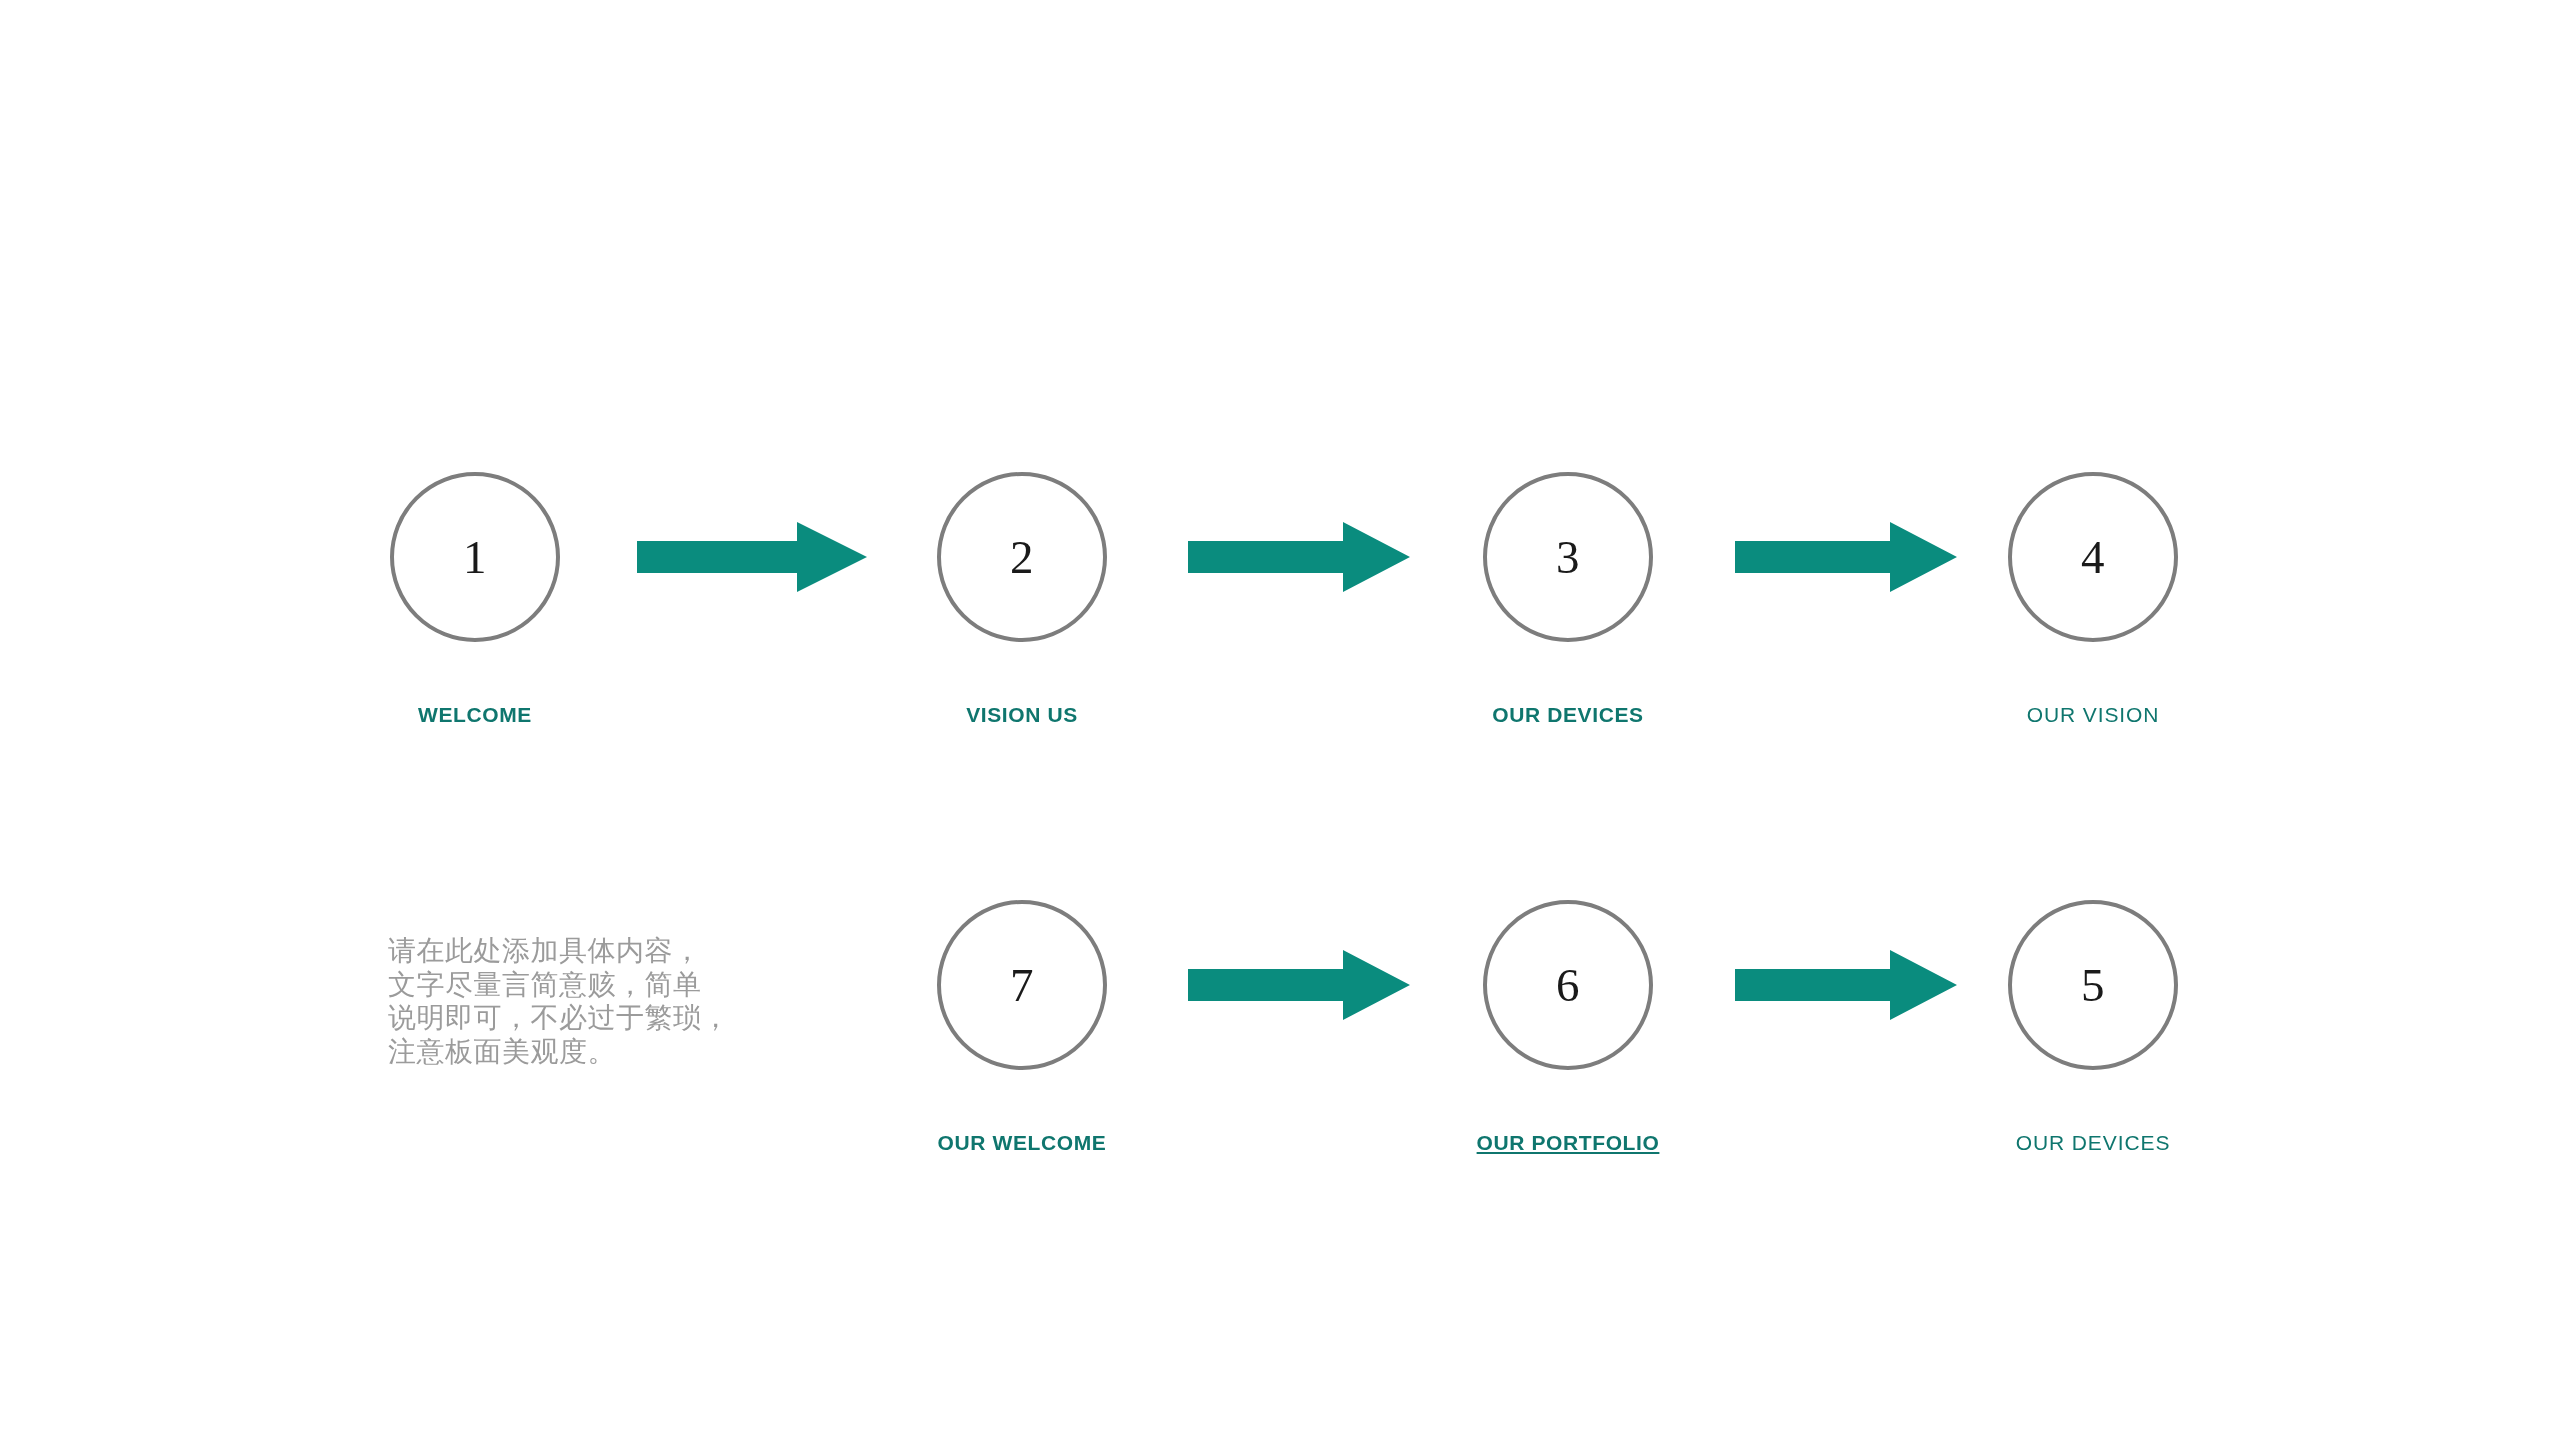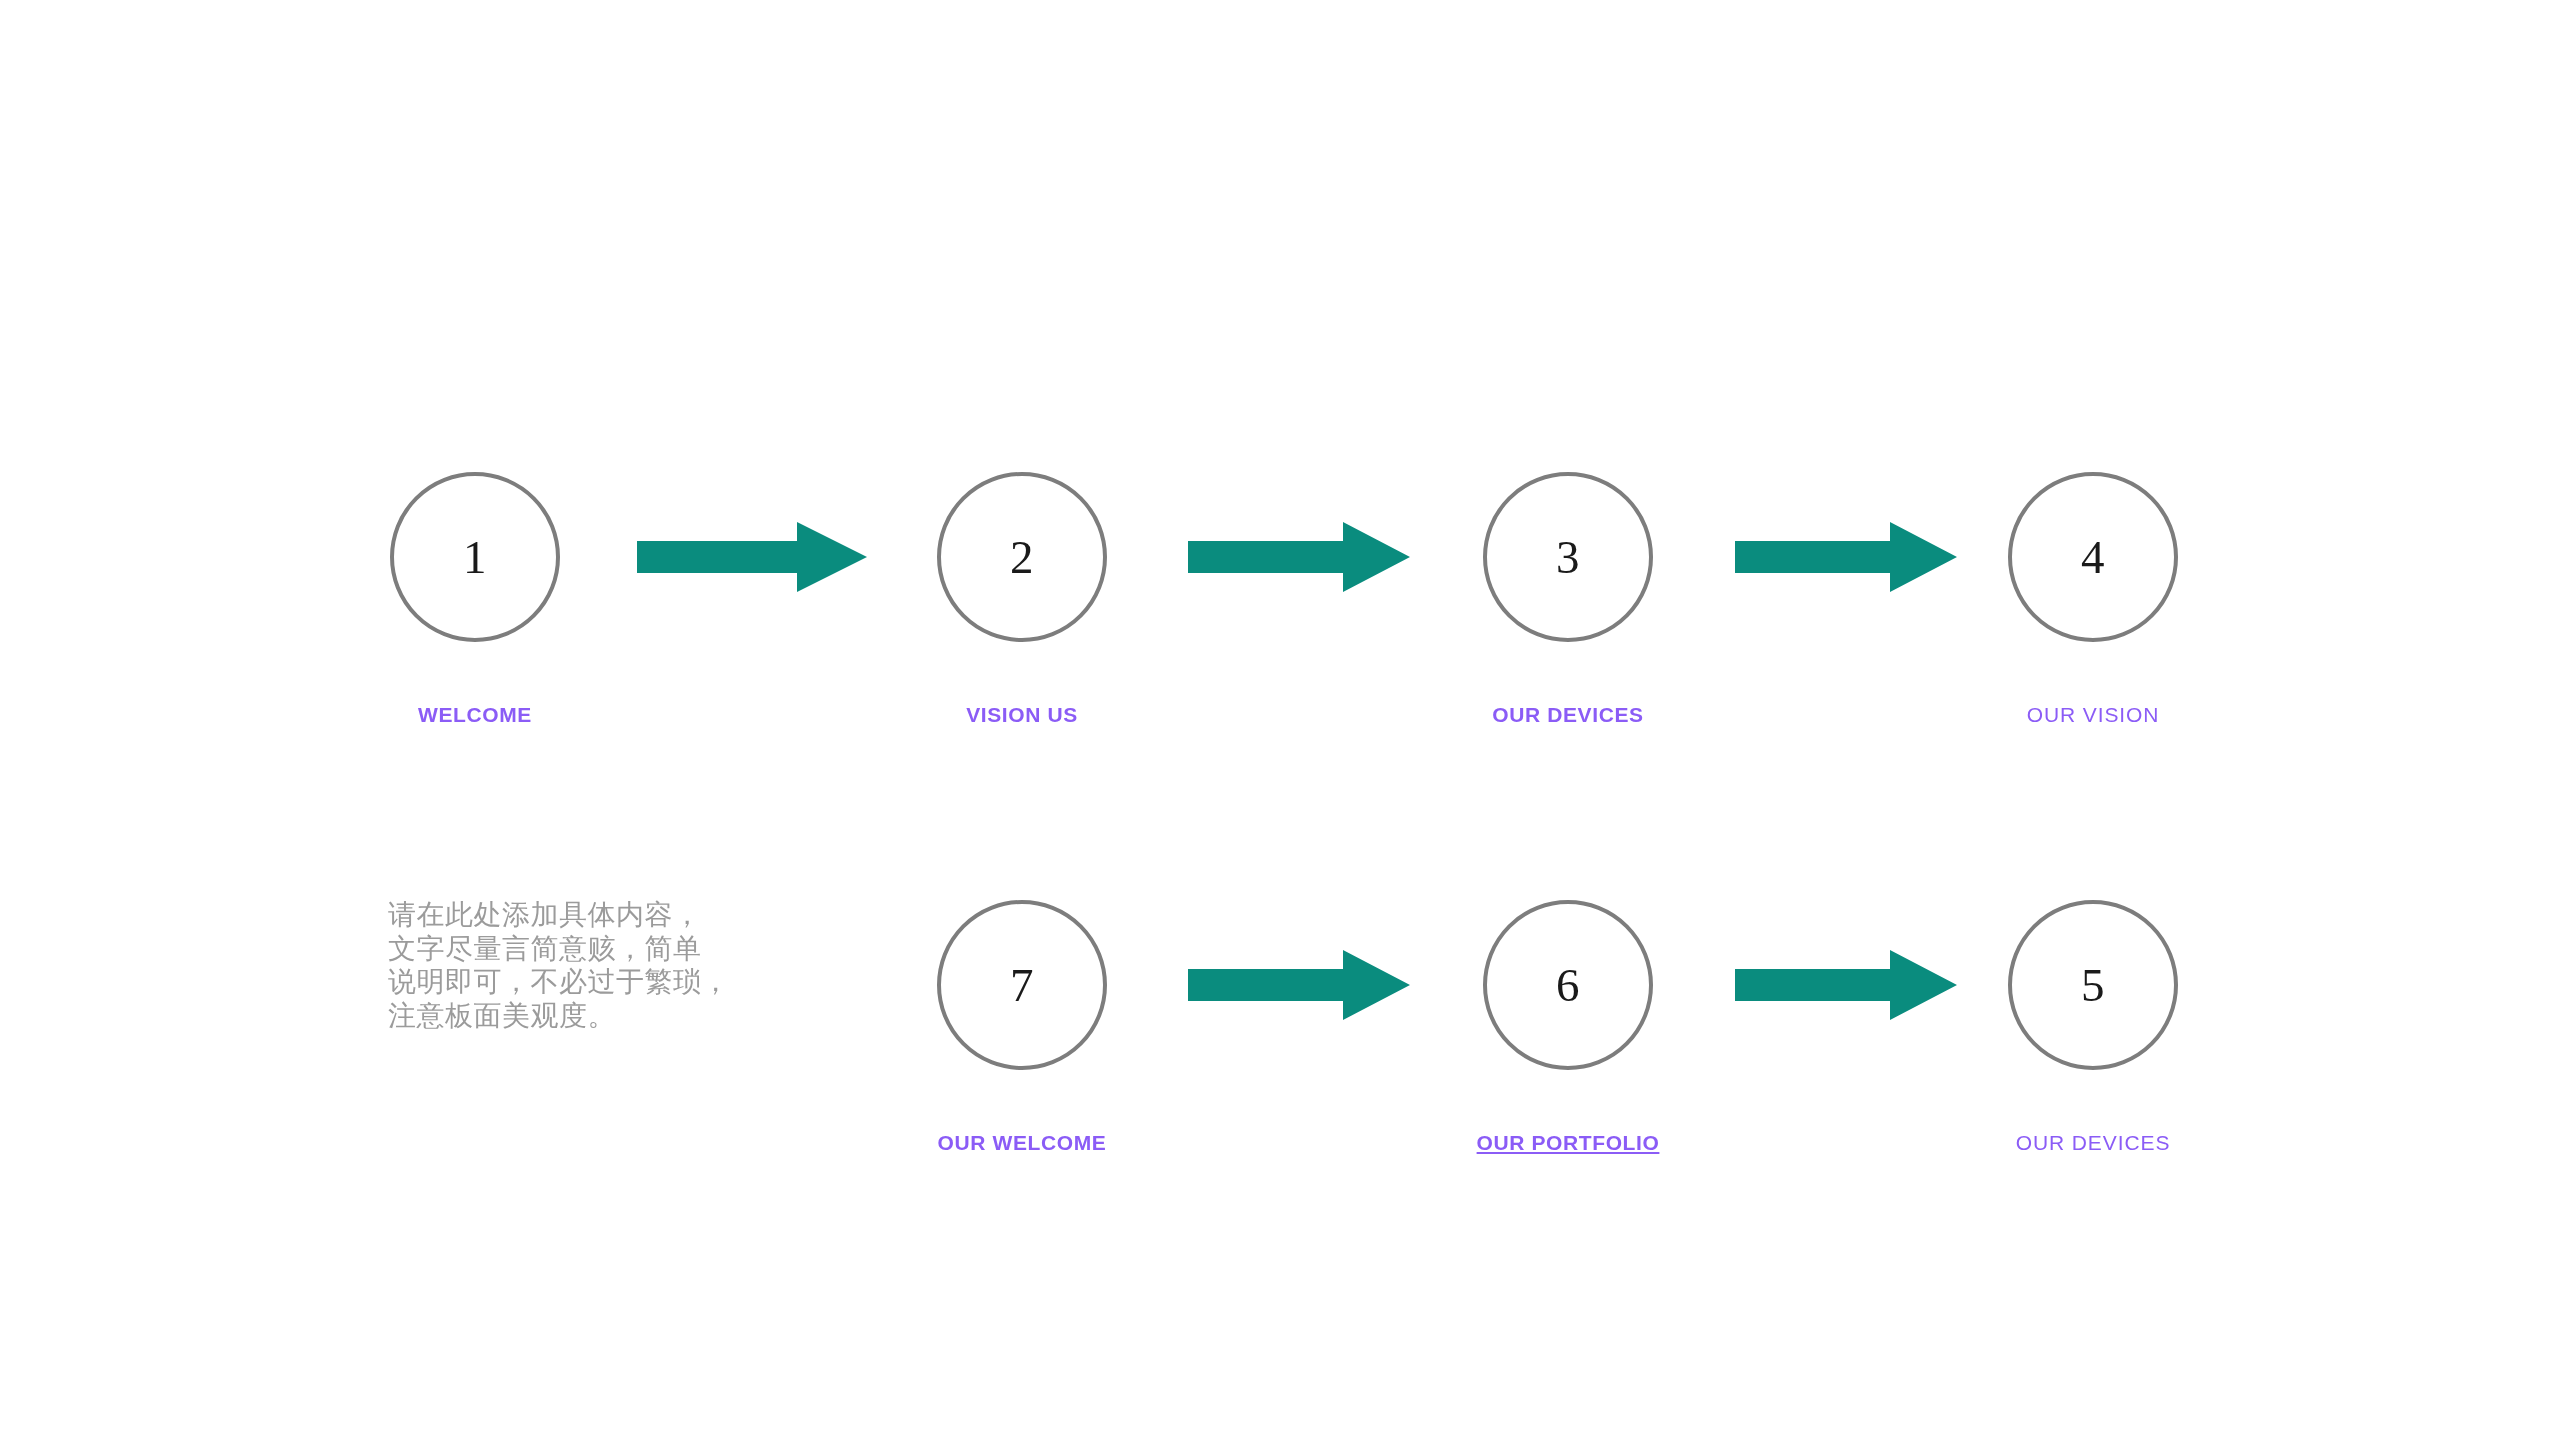--- a/index.html
+++ b/index.html
@@ -54,21 +54,21 @@
     letter-spacing: 0.5px;
   }
 
   
   .step-label {
     position: absolute;
     text-align: left;
     font-family: "Liberation Sans", sans-serif;
     font-size: 21px;
     letter-spacing: 0.6px;
-    color: #8b5cf6;
+    color: #0f766e;
     white-space: nowrap;
     transform: translateX(-50%);
   }
   .step-label.bold   { font-weight: 700; }
   .step-label.light  { font-weight: 400; letter-spacing: 0.9px; }
 
   
   .arrow {
     position: absolute;
     height: 70px;
@@ -77,20 +77,21 @@
 
   
   .body-copy {
     position: absolute;
     font-family: "Liberation Sans", sans-serif;
     font-size: 28px;
     line-height: 1.2;
     color: #9b9b9b;
     white-space: pre-line;
     letter-spacing: 0.5px;
+    margin-top: 36px;
   }
 </style>
 </head>
 <body>
 
 <div class="canvas">
 
   <div class="step" style="left:390px; top:472px;">
     <div class="ring"></div>
     <div class="num">1</div>

